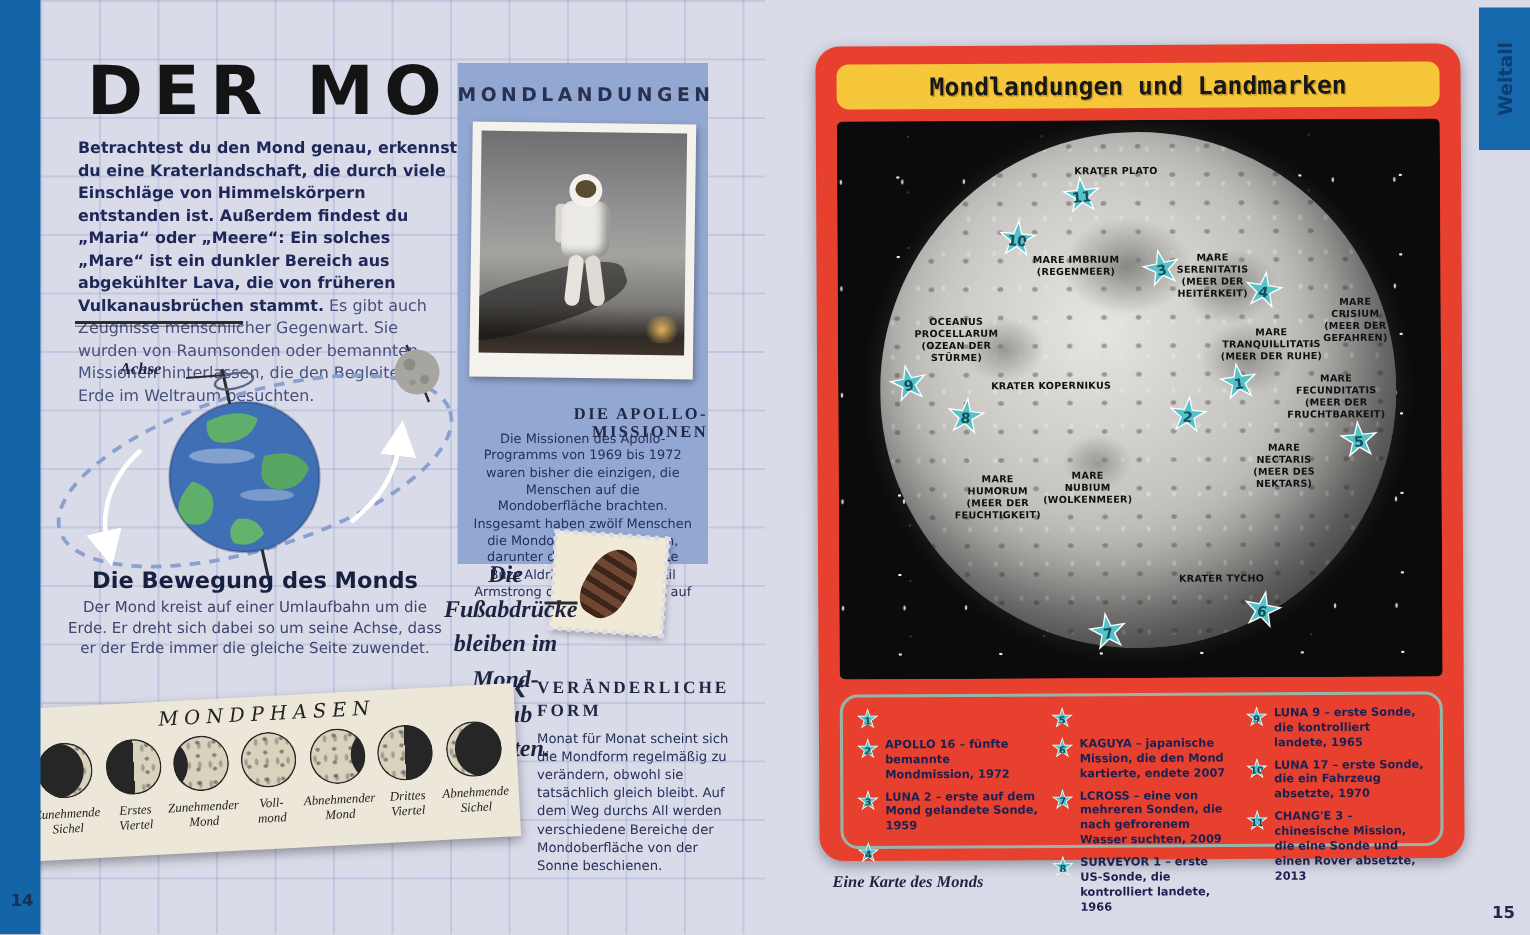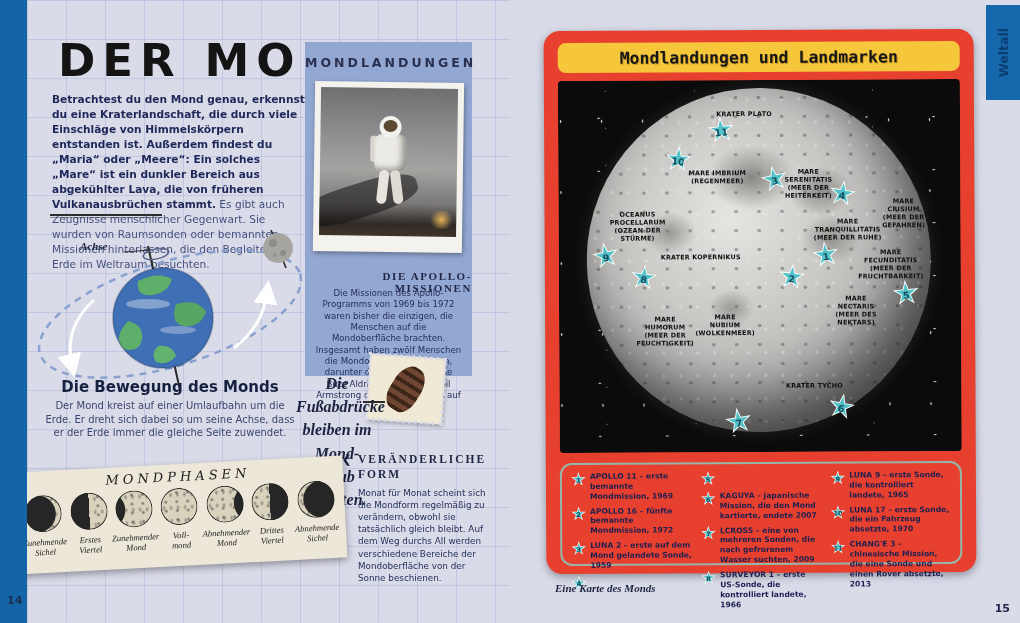--- a/index.html
+++ b/index.html
@@ -388,21 +388,20 @@
             <span class="num">11</span>
           </div>
         </div>
       <div class="legend" id="legend">
           <div class="leg-col">
             <div class="leg-item">
               <div class="leg-star">
                 <div class="leg-star-in"></div>
                 <span class="num">1</span>
               </div>
-              <div class="leg-text">APOLLO 11 – erste bemannte Mondmission, 1969</div>
             </div>
             <div class="leg-item">
               <div class="leg-star">
                 <div class="leg-star-in"></div>
                 <span class="num">2</span>
               </div>
               <div class="leg-text">APOLLO 16 – fünfte bemannte Mondmission, 1972</div>
             </div>
             <div class="leg-item">
               <div class="leg-star">

